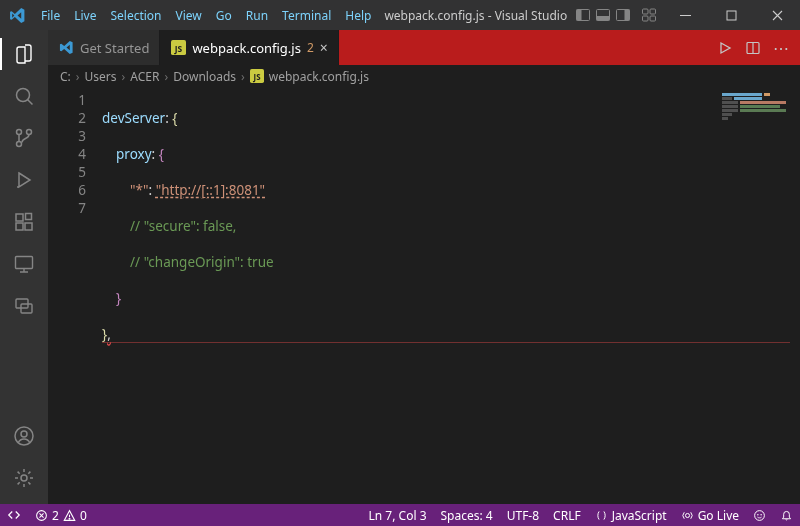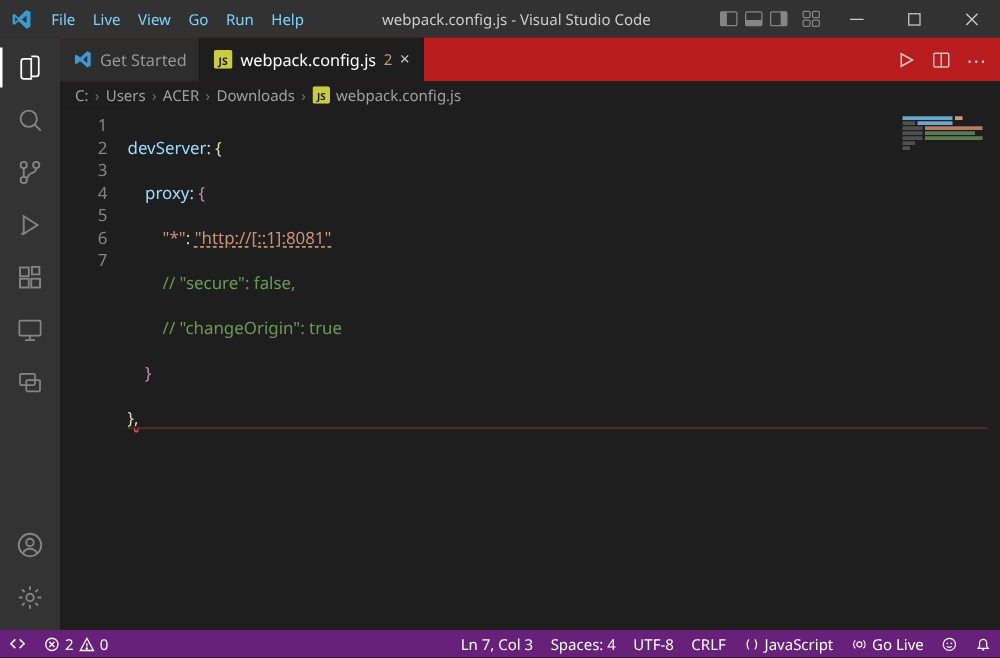--- a/index.html
+++ b/index.html
@@ -69,23 +69,25 @@
 
   <div class="titlebar">
     <div class="vslogo">
       <svg width="17" height="17" viewBox="0 0 32 32">
           <path fill="#3c99d4" d="M23 2l6 3v22l-6 3-12-11-6 5-3-1V9l3-1 6 5L23 2zm0 8l-7 6 7 6V10zM6 12v8l4-4-4-4z"></path>
         </svg>
     </div>
     <div class="menu">
       <div class="menu-item">File</div>
       <div class="menu-item">Live</div>
+      <div class="menu-item">Selection</div>
       <div class="menu-item">View</div>
       <div class="menu-item">Go</div>
       <div class="menu-item">Run</div>
+      <div class="menu-item">Terminal</div>
       <div class="menu-item">Help</div>
     </div>
     <div class="title-text">webpack.config.js - Visual Studio Code</div>
     <div class="title-layouts">
       <span class="layout-ic">
           <svg width="16" height="16" viewBox="0 0 16 16">
             <rect x="1.5" y="2.5" width="13" height="11" rx="1" fill="none" stroke="#858585"></rect>
             <rect x="1.5" y="2.5" width="5" height="11" fill="#858585"></rect>
           </svg>
         </span>

